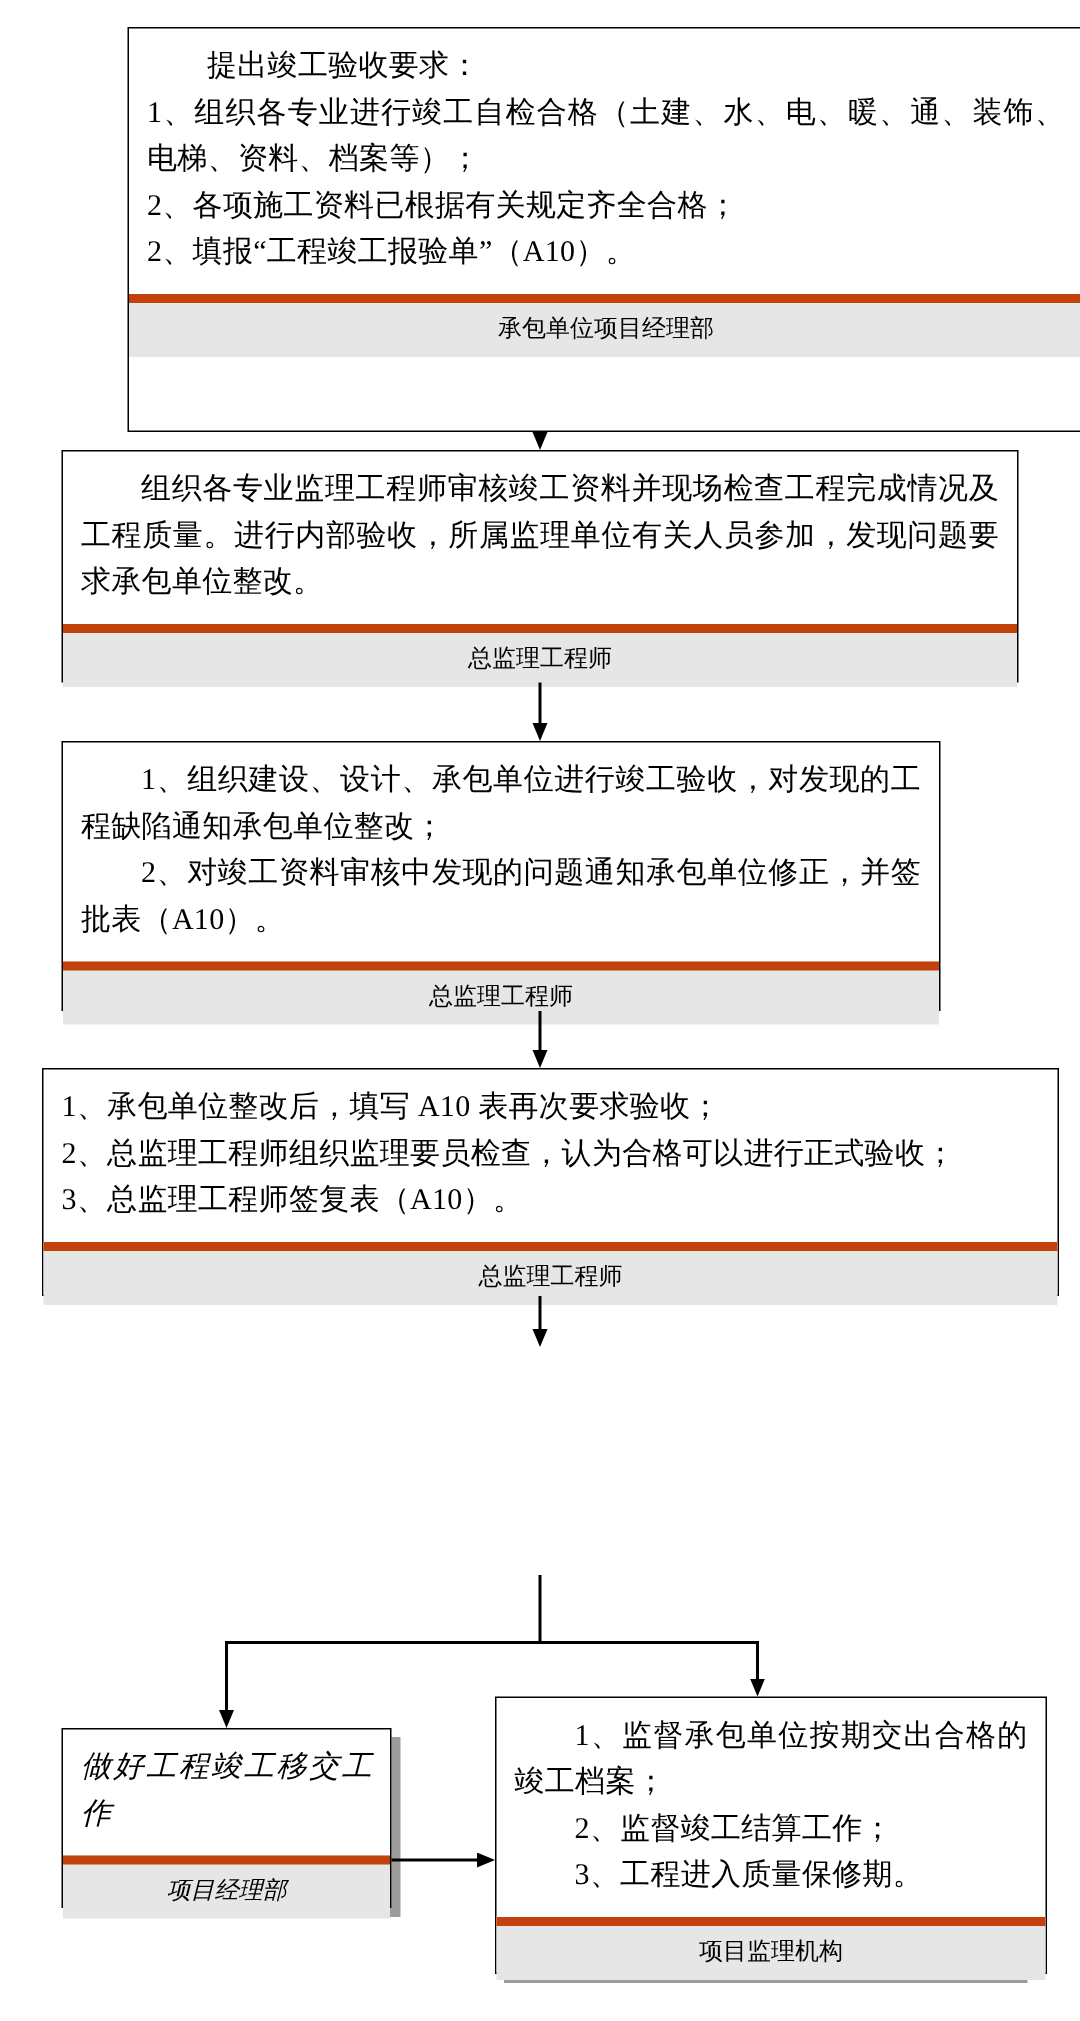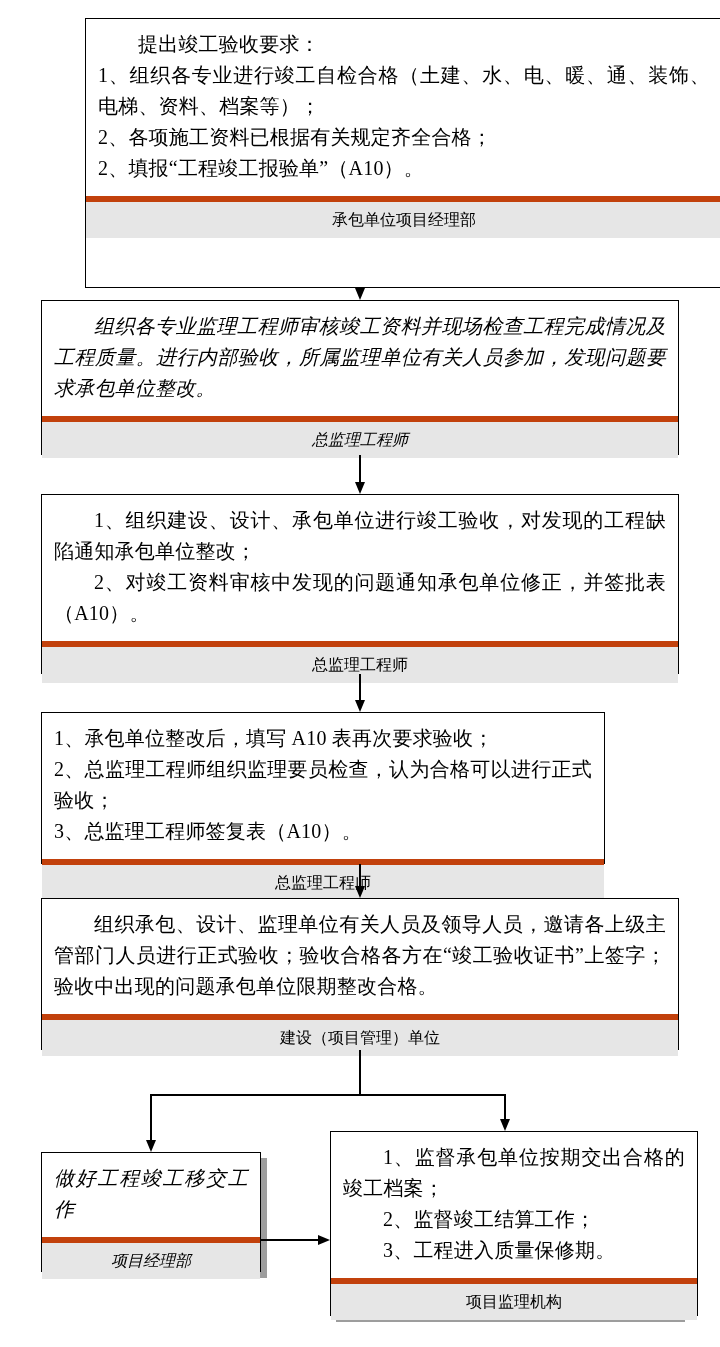--- a/index.html
+++ b/index.html
@@ -44,23 +44,23 @@
     box-sizing: border-box;
     border-top: 6px solid #c2410c;
     background: #e6e6e6;
     text-align: center;
     font-size: 16px;
     line-height: 1.5;
     padding: 6px 4px;
   }
   
   #node-contractor  { left: 41px;  top: 18px;   width: 638px; height: 270px; margin-left: 44px; }
-  #node-review      { left: 41px;  top: 300px;  width: 638px; height: 155px; font-style: italic; }
-  #node-acceptance  { left: 41px;  top: 494px;  width: 638px; height: 180px; }
-  #node-rectify     { left: 41px;  top: 712px;  width: 564px; height: 152px; }
+  #node-review      { left: 41px;  top: 300px;  width: 638px; height: 155px; }
+  #node-acceptance  { left: 41px;  top: 494px;  width: 586px; height: 180px; }
+  #node-rectify     { left: 28px;  top: 712px;  width: 678px; height: 152px; }
   #node-formal      { left: 41px;  top: 898px;  width: 638px; height: 152px; }
   #node-handover    { left: 41px;  top: 1152px; width: 220px; height: 120px; font-style: italic; }
   #node-supervise   { left: 330px; top: 1131px; width: 368px; height: 185px; }
 
   
   .shadow {
     position: absolute;
     background: #9d9d9d;
     z-index: 0;
   }
@@ -132,26 +132,20 @@
 
   <div class="node" id="node-rectify">
     <div class="body">
       <p>1、承包单位整改后，填写 A10 表再次要求验收；</p>
       <p>2、总监理工程师组织监理要员检查，认为合格可以进行正式验收；</p>
       <p>3、总监理工程师签复表（A10）。</p>
     </div>
     <div class="role">总监理工程师</div>
   </div>
 
-  <div class="node" id="node-formal">
-    <div class="body">
-      <p class="indent">组织承包、设计、监理单位有关人员及领导人员，邀请各上级主管部门人员进行正式验收；验收合格各方在“竣工验收证书”上签字；验收中出现的问题承包单位限期整改合格。</p>
-    </div>
-    <div class="role">建设（项目管理）单位</div>
-  </div>
 
   <div class="node" id="node-handover">
     <div class="body">
       <p>做好工程竣工移交工作</p>
     </div>
     <div class="role">项目经理部</div>
   </div>
 
   <div class="node" id="node-supervise">
     <div class="body">

